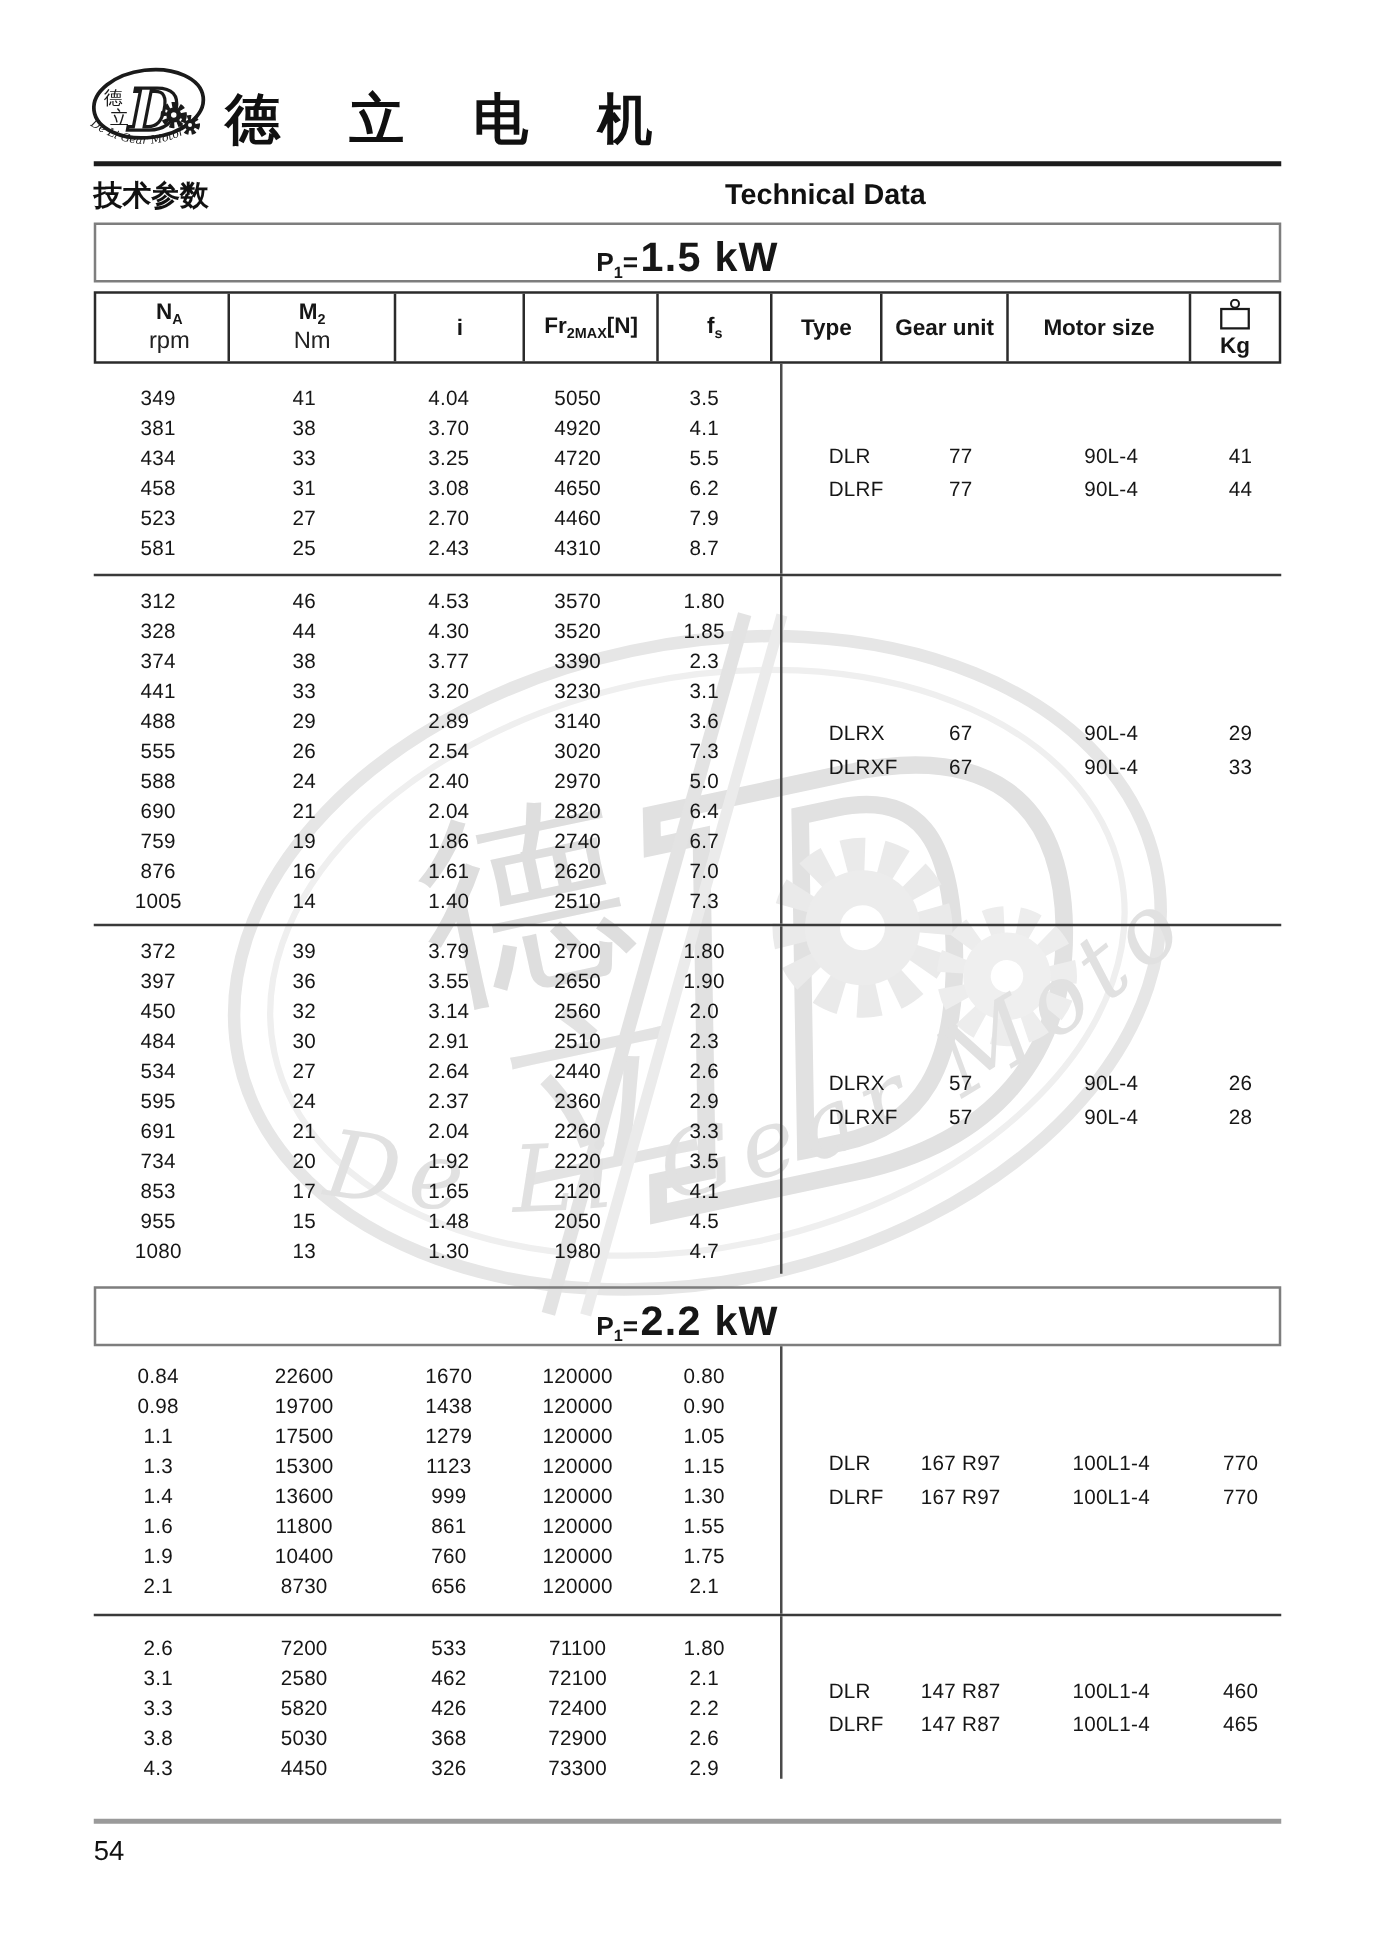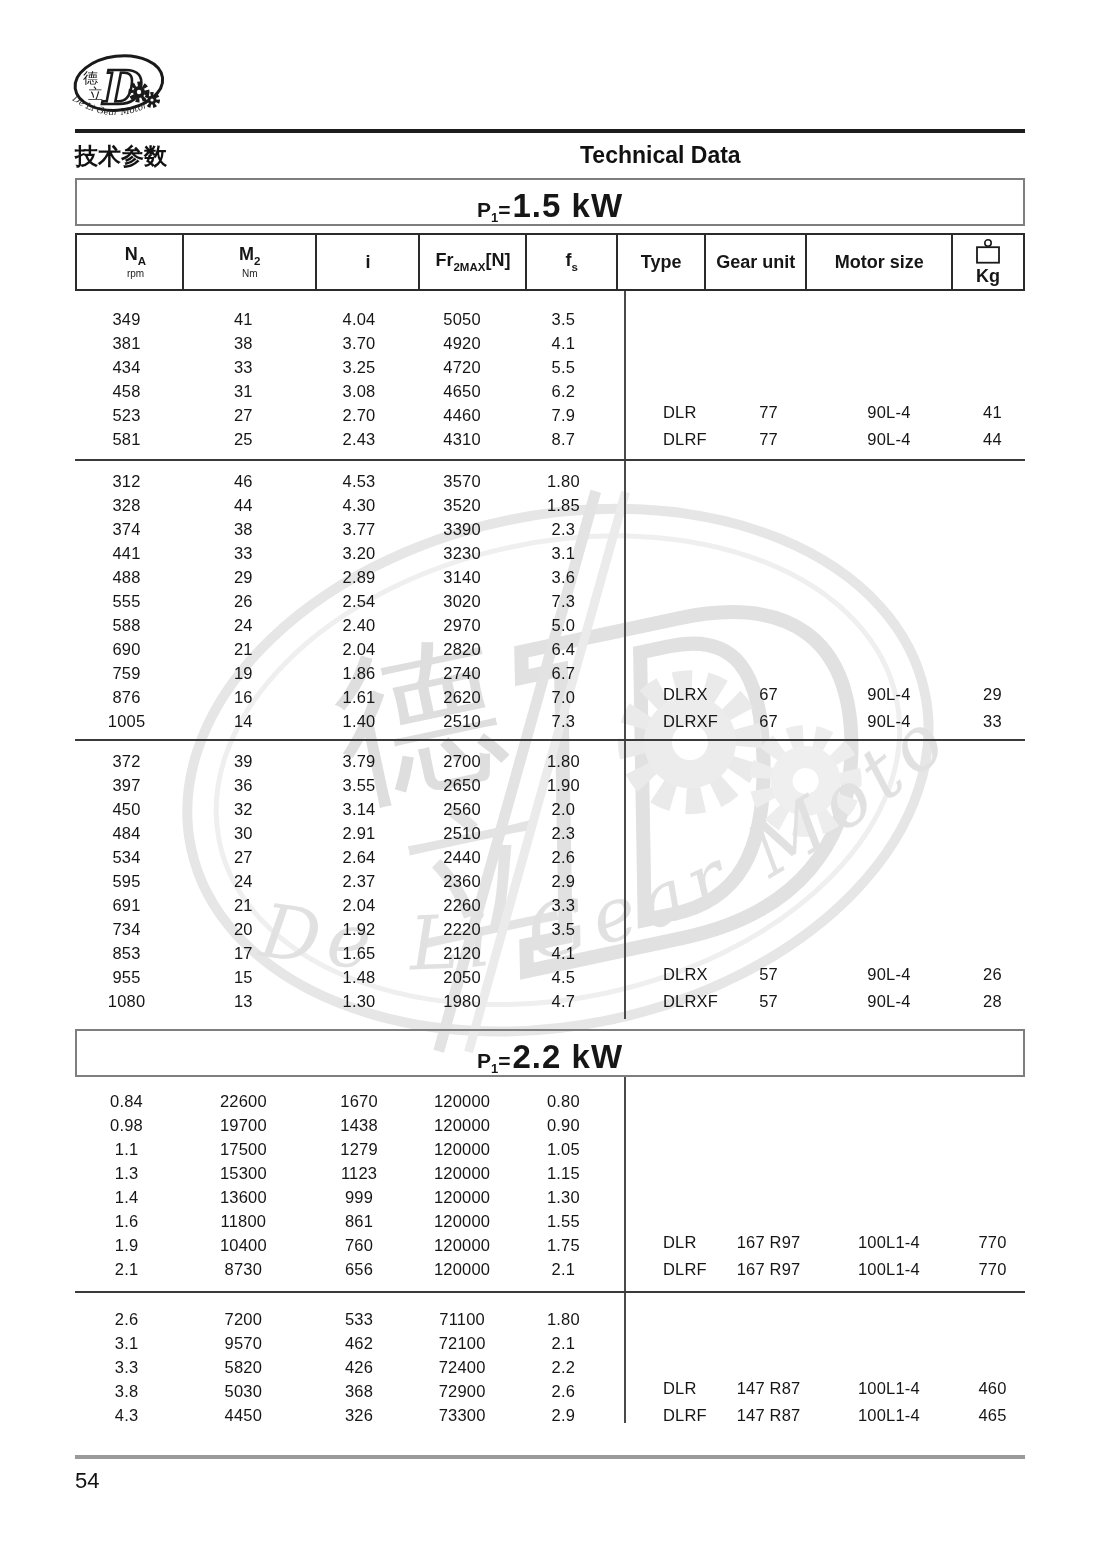--- a/index.html
+++ b/index.html
@@ -31,38 +31,38 @@
   .tv { font-weight:bold; font-size:33px; letter-spacing:1px; margin-left:2px; }
   .mt { margin-top:10px; }
 
   .colhead { margin-top:7px; border:2px solid #2b2b2b; height:58px; display:grid;
              grid-template-columns:11.1% 14.1% 10.9% 11.3% 9.6% 9.3% 10.7% 15.4% 1fr; }
   .hcell { border-left:2px solid #2b2b2b; display:flex; flex-direction:column;
            justify-content:center; align-items:center; gap:1px; }
   .hcell:first-child { border-left:none;margin-left:12px; }
   .ch-main { font-weight:bold; font-size:18px; line-height:1.05; }
   .ch-main sub { font-size:11.5px; font-weight:bold; }
-  .ch-sub { font-size:10px; line-height:1.1; color:#222; }
+  .ch-sub { font-size:19px; line-height:1.1; color:#222; }
   .kg-icon { display:block; margin-bottom:1px; }
 
   .section .group { position:relative; }
   .gflex { display:flex;gap:21px; }
   .group::after { content:""; position:absolute; top:0; bottom:0; left:57.8%; width:1.6px; background:#4a4a4a; }
   .section .group:not(:last-child) { border-bottom:2px solid #3a3a3a; }
   .sec0 .group { padding:8px 0 6px; }
   .sec0 .group:first-child { padding:16px 0 8px; }
   .sec1 .group:first-child { padding:12px 0 10px; }
   .sec1 .group:last-child { padding:14px 0 28px; }
   .sec1 .group:last-child::after { bottom:32px; }
 
   .rows { width:57.8%; }
   .row { display:grid; grid-template-columns:19.2% 24.3% 18.8% 19.6% 1fr; height:24px; align-items:center; }
   .c { text-align:center; font-size:16.5px; letter-spacing:0.2px; }
 
-  .info { width:42.2%; display:flex; flex-direction:column; justify-content:flex-end; gap:3px; }
+  .info { width:42.2%; display:flex; flex-direction:column; justify-content:center; gap:3px; }
   .info-row { display:grid; grid-template-columns:22% 25.2% 36.2% 1fr; height:24px; align-items:center; }
   .ic { text-align:center; font-size:16.5px; letter-spacing:0.2px; }
   .ic.ic0 { text-align:left; padding-left:30px; }
 
   .footrule { height:4px; background:#9a9a9a; margin-top:0; }
   .pagenum { font-size:22px; margin-top:9px; color:#111; }
 
   .wm-serif { font-family:"DejaVu Serif", serif; }
 </style>
 </head>
@@ -112,20 +112,21 @@
       <circle r="6" fill="none" stroke="#1a1a1a" stroke-width="4" stroke-dasharray="3 2.2"></circle>
       <circle r="4.5" fill="#1a1a1a"></circle>
         <circle r="1.6" fill="#ffffff"></circle>
     </g>
     <path id="logoarc" d="M 10 50 Q 56 82 104 46" fill="none"></path>
     <text class="wm-serif" font-size="9" font-style="italic" fill="#1a1a1a">
       <textPath href="#logoarc">De Li Gear Motor</textPath>
     </text>
   </svg>
 
+  <div class="brand">德 立 电 机</div>
   <div class="toprule"></div>
 
   <div class="subheader">
     <span class="label-cn">技术参数</span>
     <span class="label-en">Technical Data</span>
   </div>
 
   <main class="table-area" id="tables">
       <div class="title-box">
         <span class="tp">P<sub>1</sub>=</span>
@@ -510,21 +511,21 @@
             <div class="rows">
               <div class="row">
                 <span class="c c0">2.6</span>
                 <span class="c c1">7200</span>
                 <span class="c c2">533</span>
                 <span class="c c3">71100</span>
                 <span class="c c4">1.80</span>
               </div>
               <div class="row">
                 <span class="c c0">3.1</span>
-                <span class="c c1">9570</span>
+                <span class="c c1">2580</span>
                 <span class="c c2">462</span>
                 <span class="c c3">72100</span>
                 <span class="c c4">2.1</span>
               </div>
               <div class="row">
                 <span class="c c0">3.3</span>
                 <span class="c c1">5820</span>
                 <span class="c c2">426</span>
                 <span class="c c3">72400</span>
                 <span class="c c4">2.2</span>

